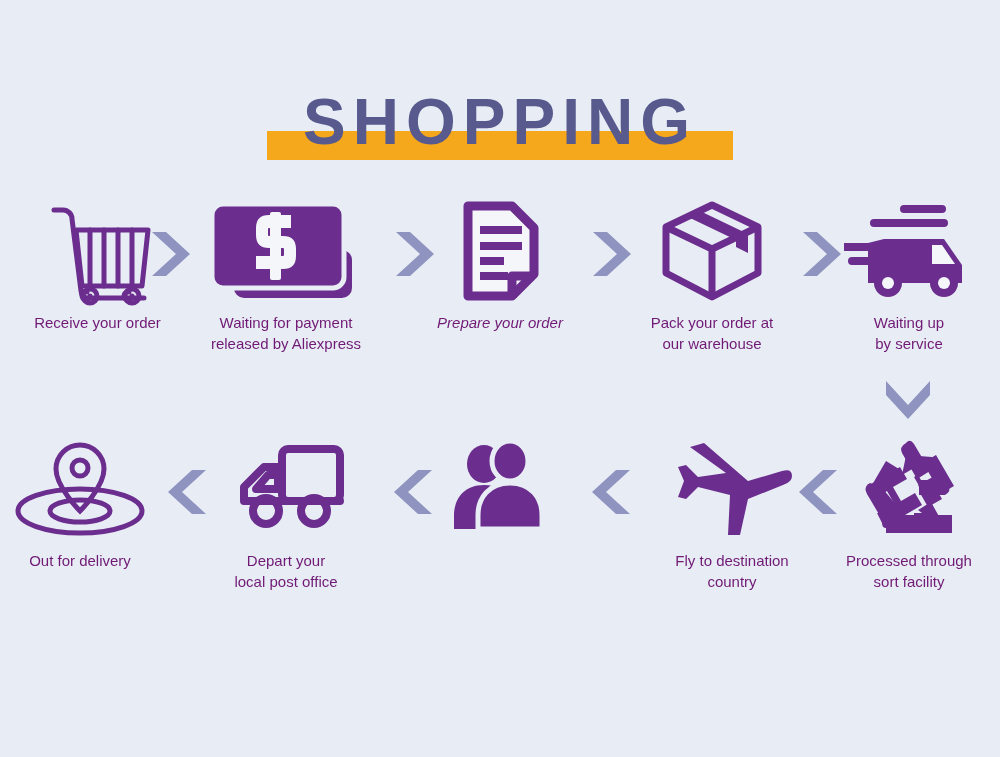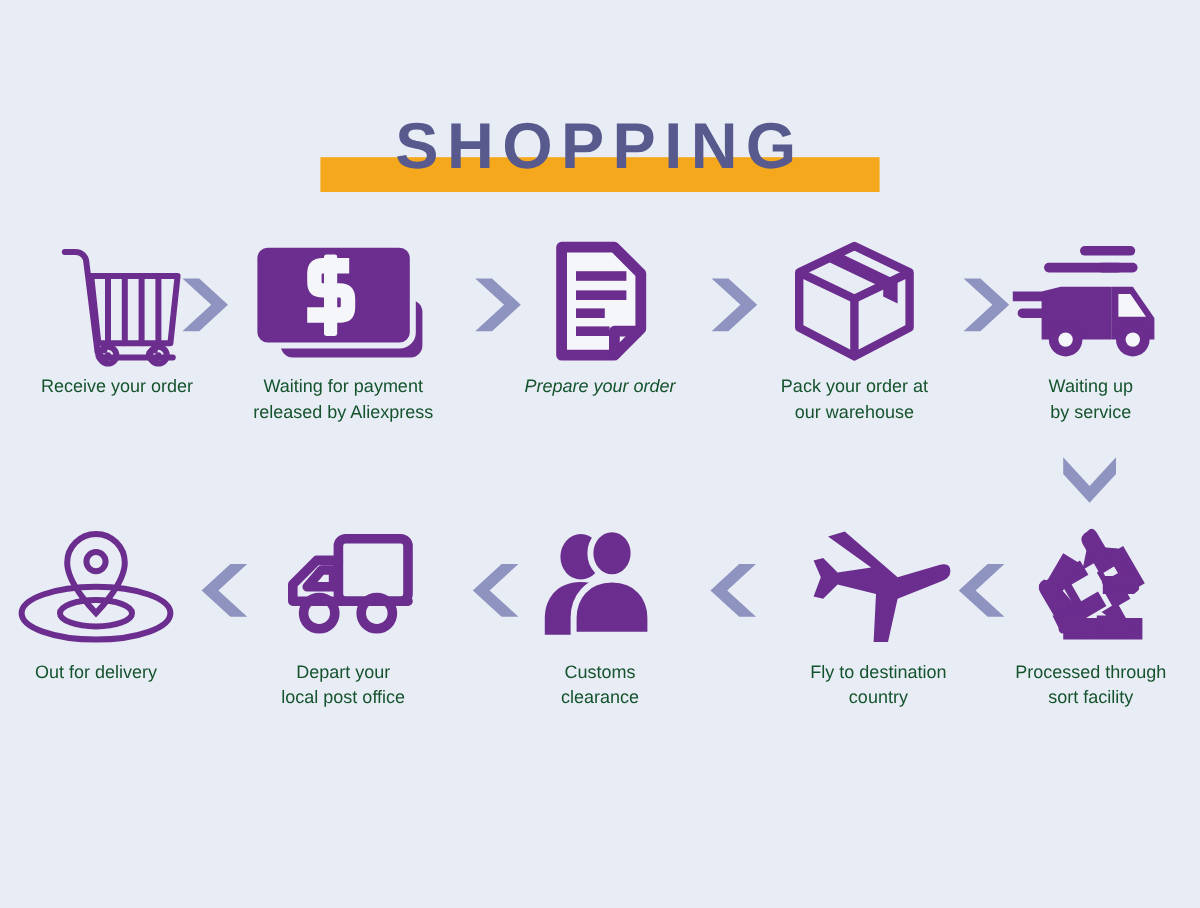--- a/index.html
+++ b/index.html
@@ -15,33 +15,33 @@
   .title-wrap{
     position:absolute;left:0;top:86px;width:1000px;height:90px;
   }
   .title-banner{
     position:absolute;left:267px;top:45px;width:466px;height:29px;
     background:#f5a81c;
   }
   .title-text{
     position:absolute;left:0;top:0;width:1000px;
     text-align:center;
-    font-size:54px;font-weight:bold;letter-spacing:7px;
+    font-size:64px;font-weight:bold;letter-spacing:7px;
     color:#585a8e;line-height:72px;
     font-family:"Liberation Sans","DejaVu Sans",sans-serif;
   }
 
   
   .step{position:absolute;text-align:center;}
   .step .icon{
     display:flex;align-items:center;justify-content:center;
     height:110px;
   }
   .step .label{
-    font-size:15px;color:#14532d;line-height:21px;
+    font-size:15px;color:#701a75;line-height:21px;
     margin-top:6px;white-space:pre-line;
     font-family:"Liberation Sans","DejaVu Sans",sans-serif;
   }
 
   
   .chev{position:absolute;}
 </style>
 </head>
 <body>
 
@@ -231,22 +231,20 @@
         </g>
         <g fill="#e8edf5">
           <path d="M50 10 a19 21 0 0 1 0 40 z" opacity="0"></path>
         </g>
         <g fill="#6b2d8e" stroke="#e8edf5" stroke-width="5">
           <path d="M62 4 a18 20 0 0 1 18 20 a18 20 0 0 1 -18 20 a18 20 0 0 1 -18-20 a18 20 0 0 1 18-20z"></path>
           <path d="M62 46 c-21 0 -32 15 -32 32 v14 h64 v-14 c0-17 -11-32 -32-32z"></path>
         </g>
       </svg>
     </div>
-    <div class="label">Customs
-clearance</div>
   </div>
 
   <div class="chev" style="left:390px;top:466px;">
     <svg width="48" height="52" viewBox="0 0 48 52">
         <path d="M42 4 L18 26 L42 48 L28 48 L4 26 L28 4 Z" fill="#8e93c0"></path>
       </svg>
   </div>
 
   <div class="step" style="left:202px;top:434px;width:168px;">
     <div class="icon">

